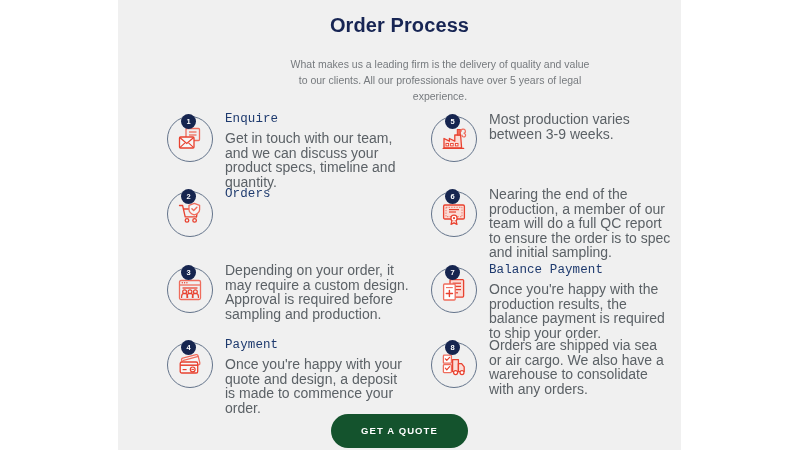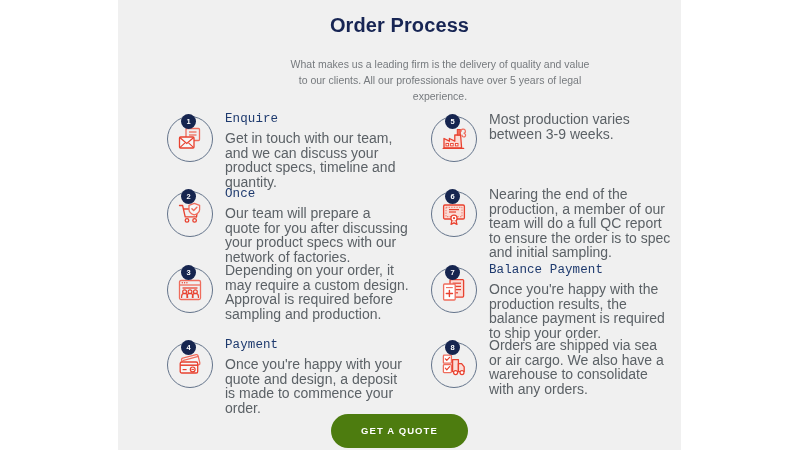--- a/index.html
+++ b/index.html
@@ -63,21 +63,21 @@
   }
   .item-desc{
     font-size:14px;color:#5b6166;line-height:14.5px;margin:0;
   }
 
   .cta-wrap{
     position:absolute;left:0;top:414px;width:563px;text-align:center;
   }
   .cta{
     display:inline-block;
-    background:#4d7c0f;
+    background:#14532d;
     color:#ffffff;
     font-size:9.5px;font-weight:bold;
     letter-spacing:1.1px;
     padding:11px 30px 12px 30px;
     border:none;border-radius:22px;
     cursor:pointer;
     font-family:"Liberation Sans", sans-serif;
   }
 </style>
 </head>
@@ -118,22 +118,21 @@
               <div class="badge">2</div>
               <svg width="26" height="26" viewBox="0 0 26 26">
                 <path d="M2.5 4.5 H5.6 L8.2 15.8 H19.5" fill="none" stroke="#e8412f" stroke-width="1.3" stroke-linecap="round" stroke-linejoin="round"></path>
                 <path d="M6.6 8 H20.8 L19.5 15.8" fill="none" stroke="#e8412f" stroke-width="1.3" stroke-linecap="round" stroke-linejoin="round"></path>
                 <circle cx="10" cy="19.4" r="1.8" fill="none" stroke="#e8412f" stroke-width="1.3"></circle>
                 <circle cx="17.6" cy="19.4" r="1.8" fill="none" stroke="#e8412f" stroke-width="1.3"></circle>
                 <path d="M17.3 2.4 L22.6 4.3 V8.4 C22.6 11.1 20.4 12.8 17.3 13.8 C14.2 12.8 12 11.1 12 8.4 V4.3 Z" fill="#f7f7f7" stroke="#ef6c5c" stroke-width="1.3" stroke-linejoin="round"></path>
                 <path d="M14.9 7.8 L16.7 9.6 L19.9 6.2" fill="none" stroke="#ef6c5c" stroke-width="1.4" stroke-linecap="round" stroke-linejoin="round"></path>
               </svg>
             </div>
-            <p class="item-title">Once</p>
-            <p class="item-desc">Our team will prepare a quote for you after discussing your product specs with our network of factories.</p>
+            <p class="item-title">Orders</p>
           </div>
         </div>
 
         <div class="item" style="height:75px;">
           <div class="item-inner">
             <div class="circle">
               <div class="badge">3</div>
               <svg width="26" height="26" viewBox="0 0 26 26">
                 <rect x="2.5" y="3.5" width="21" height="19" rx="1.5" fill="none" stroke="#ef6c5c" stroke-width="1.3"></rect>
                 <line x1="2.5" y1="8" x2="23.5" y2="8" stroke="#ef6c5c" stroke-width="1.3"></line>

